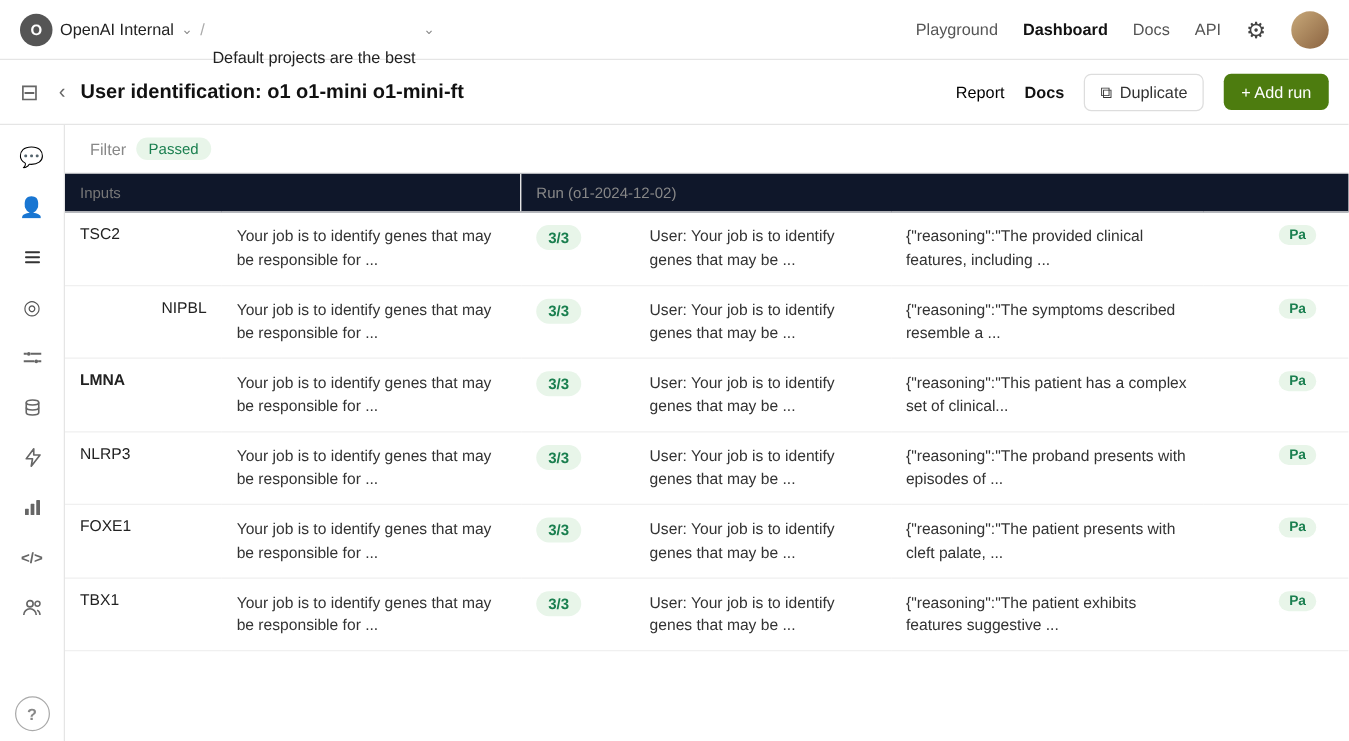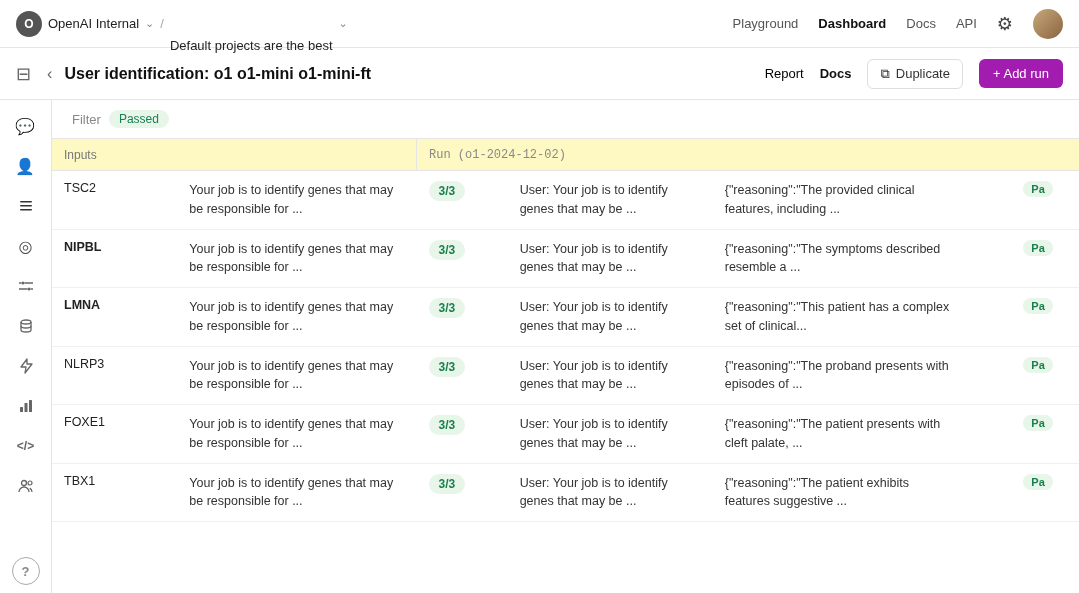--- a/index.html
+++ b/index.html
@@ -43,21 +43,21 @@
     .sub-nav-link { font-size: 13px; color: #000000; cursor: pointer; }
     .sub-nav-link.active { font-weight: 700; color: #111; }
     .duplicate-btn {
       display: flex; align-items: center; gap: 6px;
       border: 1px solid #ddd; border-radius: 6px;
       padding: 6px 12px; font-size: 13px; color: #333;
       background: #fff; cursor: pointer;
     }
     .add-run-btn {
       display: flex; align-items: center; gap: 6px;
-      background: #a21caf; color: #fff; border: none; border-radius: 6px;
+      background: #4d7c0f; color: #fff; border: none; border-radius: 6px;
       padding: 7px 14px; font-size: 13px; font-weight: 500; cursor: pointer;
     }
 
     
     .main-content { display: flex; height: calc(593px - 48px - 52px); }
 
     
     .left-sidebar {
       width: 52px; border-right: 1px solid #e5e5e5;
       display: flex; flex-direction: column; align-items: center;
@@ -83,21 +83,21 @@
       background: #e8f5e9; color: #1a7f4f; font-size: 12px;
       padding: 2px 10px; border-radius: 12px; font-weight: 500;
     }
 
     
     .data-table { width: 100%; border-collapse: collapse; }
     .data-table th {
       font-size: 12px; font-weight: 500; color: #777;
       padding: 8px 12px; text-align: left;
       border-bottom: 1px solid #e5e5e5;
-      background: #fef9c3; white-space: nowrap;
+      background: #0f172a; white-space: nowrap;
     }
     .data-table td {
       padding: 10px 12px; border-bottom: 1px solid #f0f0f0;
       vertical-align: top; font-size: 12.5px; color: #222;
     }
 
     .col-answer { width: 110px; }
     .col-problem { width: 210px; }
     .col-passed { width: 80px; }
     .col-prompt { width: 180px; }
@@ -119,21 +119,21 @@
     }
 
     .col-header-group {
       font-size: 11.5px; color: #888; font-weight: 400;
       border-bottom: 1px solid #e5e5e5;
     }
     .group-inputs-th { padding: 6px 12px; }
     .group-run-th { padding: 6px 12px; border-left: 1px solid #e5e5e5; }
 
     .run-section-label {
-      font-size: 12px; color: #888; font-weight: 400; font-family: Liberation Mono, monospace;
+      font-size: 12px; color: #888; font-weight: 400;
     }
   </style>
 </head>
 <body>
 
 <div class="top-nav">
   <div class="top-nav-left">
     <div class="org-avatar">
       <span>O</span>
     </div>
@@ -253,21 +253,21 @@
       <span class="truncate-text">User: Your job is to identify genes that may be ...</span>
     </td>
     <td class="col-output">
       <span class="truncate-text">{"reasoning":"The provided clinical features, including ...</span>
     </td>
     <td class="col-top">
       <span class="pa-badge">Pa</span>
     </td>
   </tr>
           <tr>
-    <td class="col-answer" style="font-weight:700;">NIPBL</td>
+    <td class="col-answer" style="font-weight:400;text-align:right;">NIPBL</td>
     <td class="col-problem">
       <span class="truncate-text">Your job is to identify genes that may be responsible for ...</span>
     </td>
     <td class="col-passed">
       <span class="passed-badge">3/3</span>
     </td>
     <td class="col-prompt">
       <span class="truncate-text">User: Your job is to identify genes that may be ...</span>
     </td>
     <td class="col-output">

